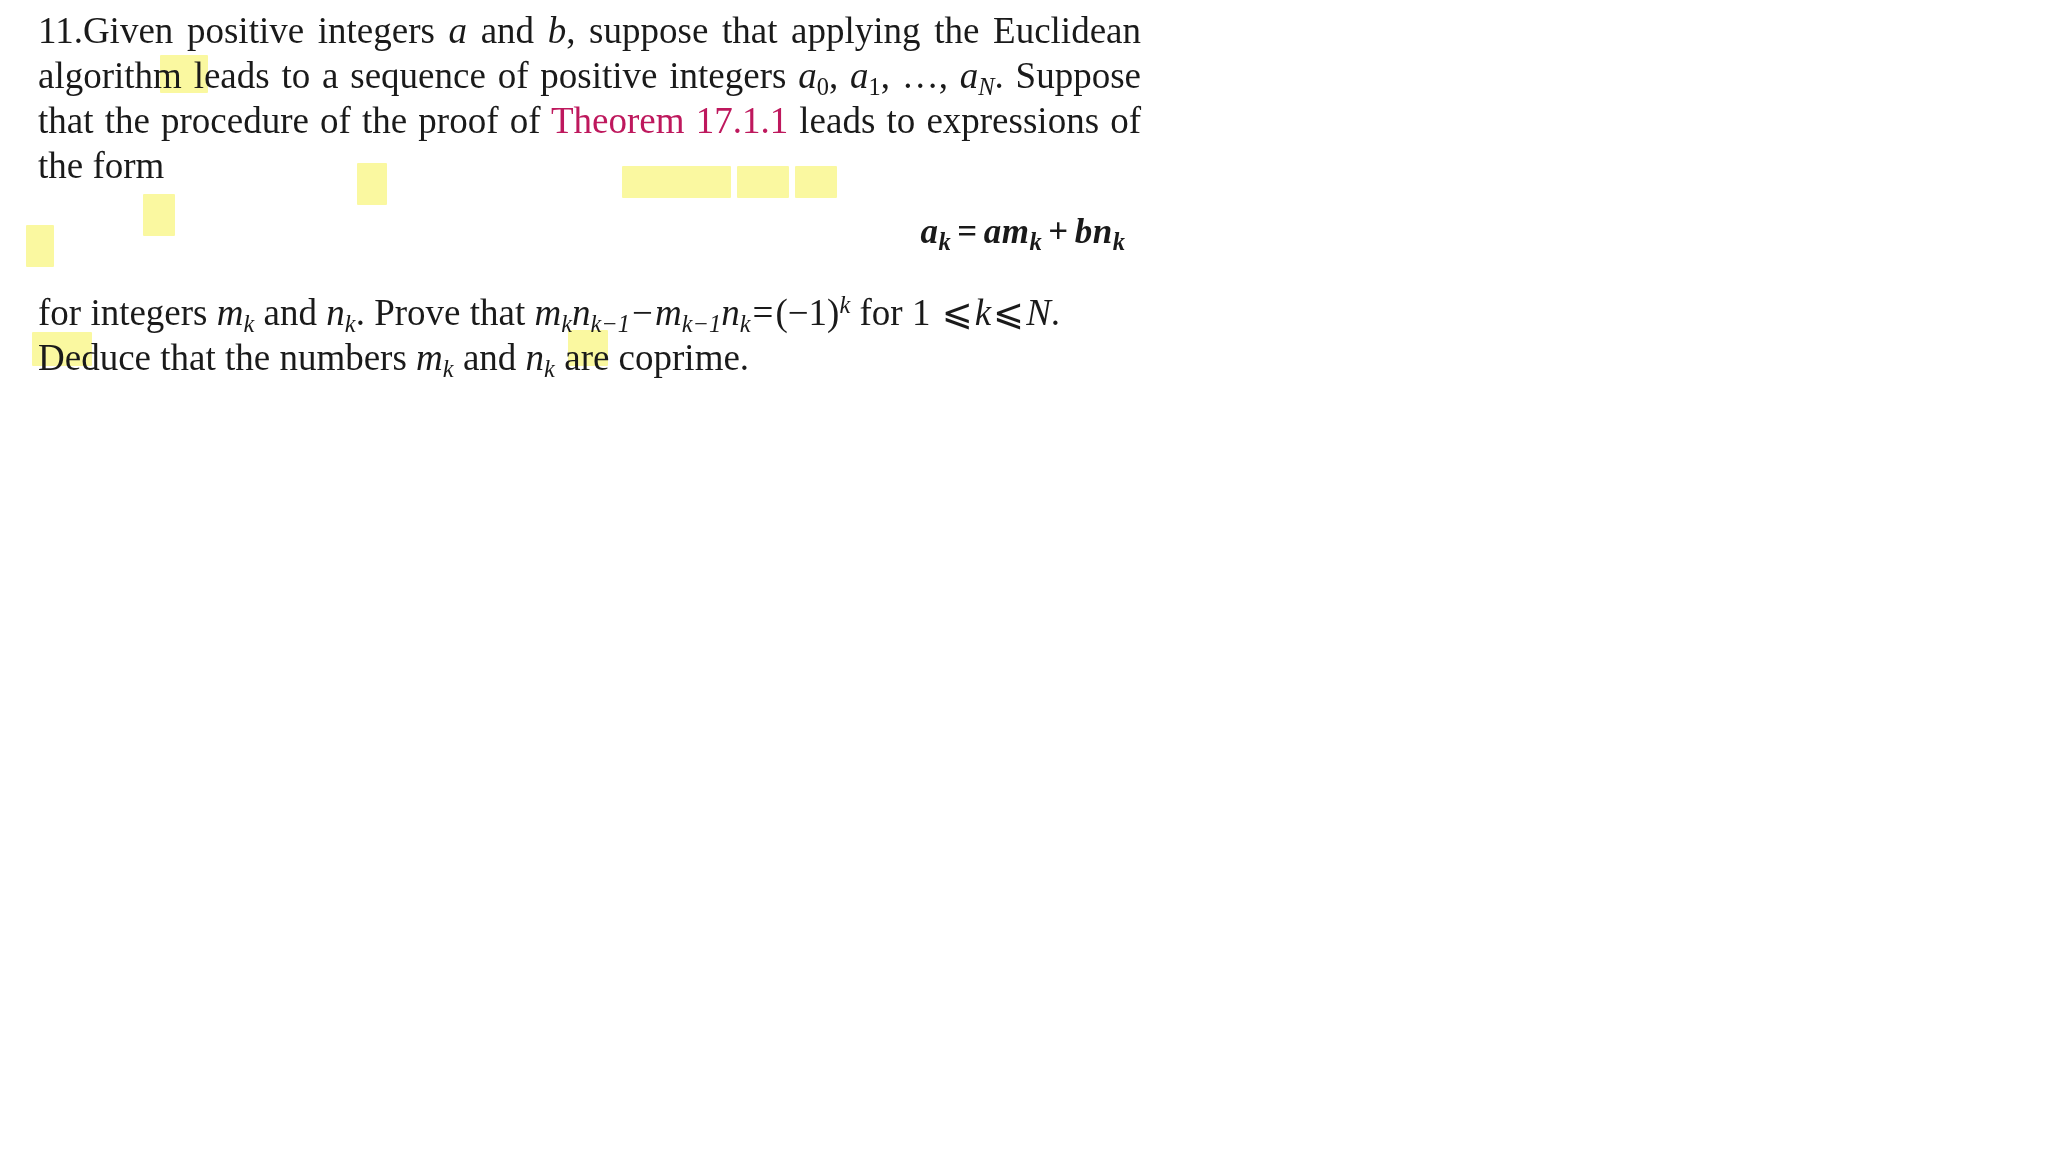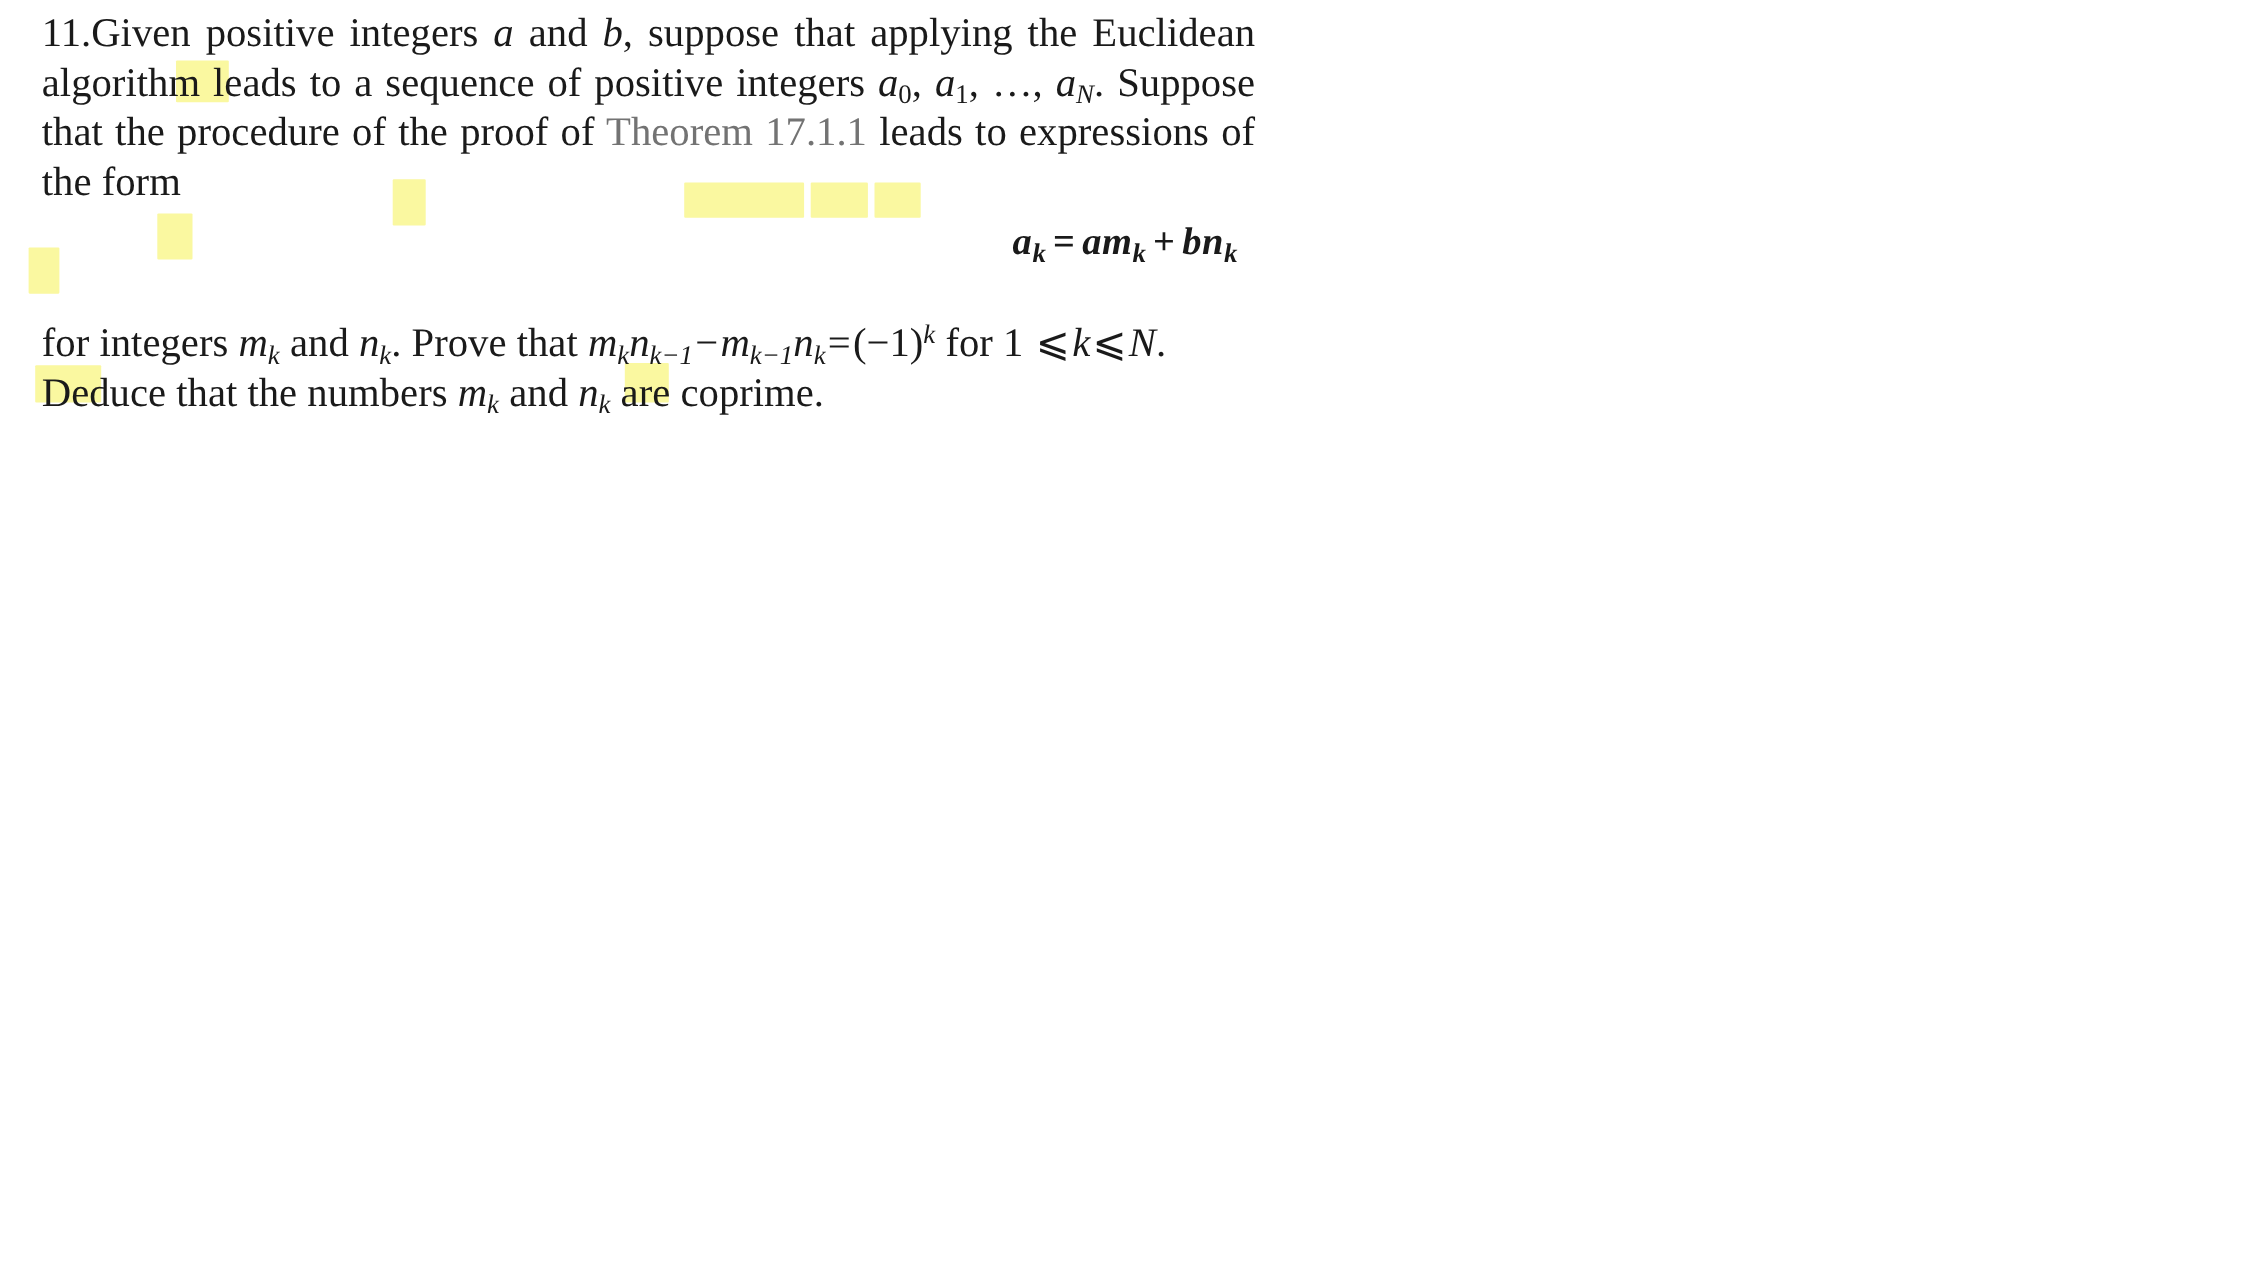--- a/index.html
+++ b/index.html
@@ -72,21 +72,21 @@
     vertical-align: -0.28em;
   }
   sup {
     font-size: 0.66em;
     line-height: 0;
     vertical-align: 0.5em;
     font-style: italic;
   }
 
   .xref-link {
-    color: #737373;
+    color: #be185d;
     text-decoration: none;
     cursor: pointer;
   }
 
   
   .display-equation {
     position: absolute;
     width: 2046px;
     text-align: center;
     font-size: 35px;
@@ -124,20 +124,20 @@
     <div class="hl" style="left:143px;  top:194px; width:32px;  height:42px;"></div>
     <div class="hl" style="left:26px;   top:225px; width:28px;  height:42px;"></div>
     <div class="hl" style="left:32px;   top:332px; width:60px;  height:34px;"></div>
     <div class="hl" style="left:568px;  top:330px; width:40px;  height:36px;"></div>
   </div>
 
   <div class="content">
 
     <p class="para para-justified" style="left:38px; top:8px; width:1103px; margin:0;"><span class="exercise-number">11</span><span>.</span><span>Given positive integers </span><span class="mathvar">a</span><span> and </span><span class="mathvar">b</span><span>, suppose that applying the Euclidean algorithm leads to a sequence of positive integers </span><span class="mathvar">a</span><sub>0</sub><span>, </span><span class="mathvar">a</span><sub>1</sub><span>, …, </span><span class="mathvar">a</span><sub class="mathvar">N</sub><span>. Suppose that the procedure of the proof of </span><a class="xref-link" href="#">Theorem 17.1.1</a><span> leads to expressions of the form</span></p>
 
-    <div class="display-equation" style="top:200px;">
+    <div class="display-equation" style="top:212px;">
       <span>a</span><sub>k</sub><span class="op">=</span><span>am</span><sub>k</sub><span class="op">+</span><span>bn</span><sub>k</sub>
     </div>
 
     <p class="para" style="left:38px; top:290px; width:1110px; margin:0;"><span>for integers </span><span class="mathvar">m</span><sub class="mathvar">k</sub><span> and </span><span class="mathvar">n</span><sub class="mathvar">k</sub><span>. Prove that </span><span class="mathvar">m</span><sub class="mathvar">k</sub><span class="mathvar">n</span><sub class="mathvar">k−1</sub><span class="rel">−</span><span class="mathvar">m</span><sub class="mathvar">k−1</sub><span class="mathvar">n</span><sub class="mathvar">k</sub><span class="rel">=</span><span>(−1)</span><sup>k</sup><span> for 1 </span><span class="rel">⩽</span><span class="mathvar">k</span><span class="rel">⩽</span><span class="mathvar">N</span><span>. Deduce that the numbers </span><span class="mathvar">m</span><sub class="mathvar">k</sub><span> and </span><span class="mathvar">n</span><sub class="mathvar">k</sub><span> are coprime.</span></p>
 
   </div>
 </div>
 
 </body></html>

